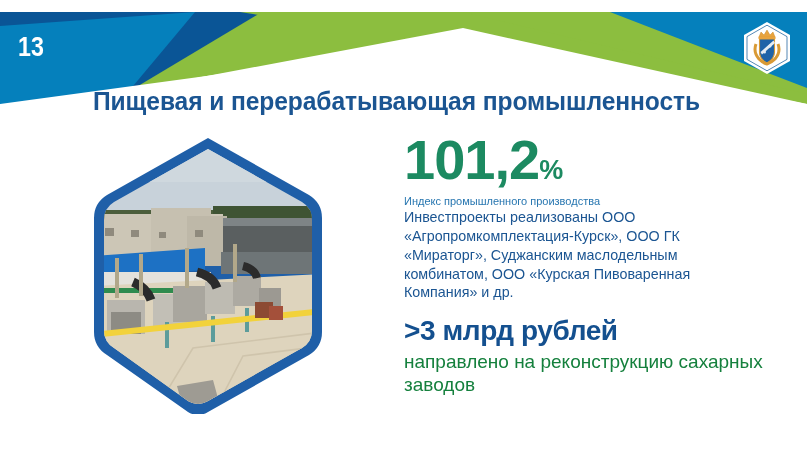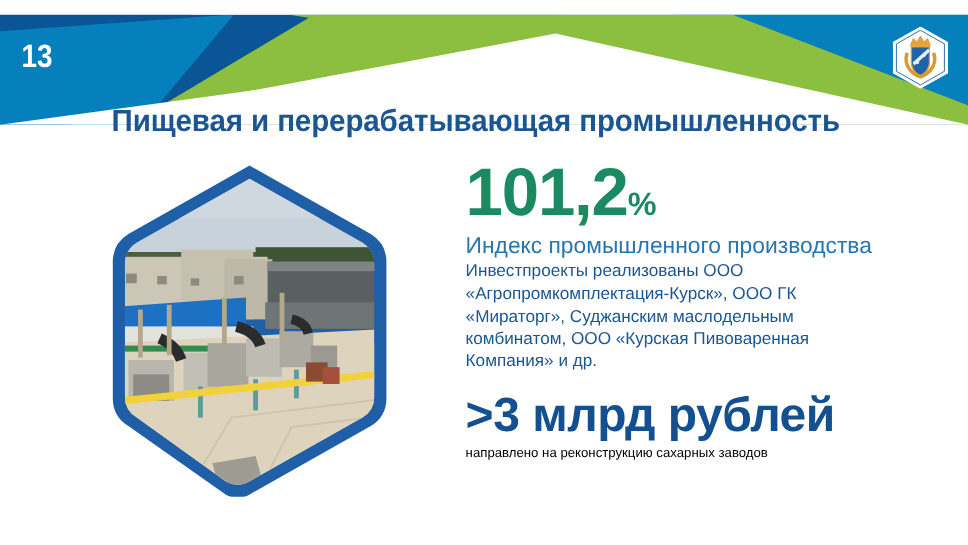--- a/index.html
+++ b/index.html
@@ -75,64 +75,64 @@
     left: 93px;
     top: 136px;
     width: 230px;
     height: 278px;
   }
   .hex-wrap svg { display:block; }
 
   
   .right-col {
     position: absolute;
-    left: 388px;
+    left: 404px;
     top: 132px;
     width: 370px;
   }
   .big-number {
     color: #1C8A61;
     font-size: 56px;
     font-weight: bold;
     line-height: 1;
     letter-spacing: -1px;
     font-family: "Liberation Sans Narrow", "Liberation Sans", sans-serif;
   }
   .big-number .pct {
     font-size: 27px;
     letter-spacing: 0;
   }
   .index-label {
     margin-top: 7px;
     color: #2776B0;
-    font-size: 19px;
+    font-size: 11px;
     line-height: 1.13;
     font-family: "Liberation Sans Narrow", "Liberation Sans", sans-serif;
   }
   .paragraph {
     margin-top: 1px;
     color: #1B5592;
     font-size: 14.3px;
     line-height: 1.31;
     width: 300px;
     font-family: "Liberation Sans Narrow", "Liberation Sans", sans-serif;
   }
   .highlight {
     margin-top: 15px;
     color: #14508F;
-    font-size: 40px;
+    font-size: 28px;
     font-weight: bold;
     line-height: 1;
     letter-spacing: -0.4px;
     font-family: "Liberation Sans Narrow", "Liberation Sans", sans-serif;
   }
   .highlight-caption {
     margin-top: 6px;
-    color: #000000;
-    font-size: 11px;
+    color: #15803d;
+    font-size: 19px;
     line-height: 1.2;
     font-family: "Liberation Sans Narrow", "Liberation Sans", sans-serif;
   }
 </style>
 </head>
 <body>
 
 <div class="slide">
 
   <div class="header">

